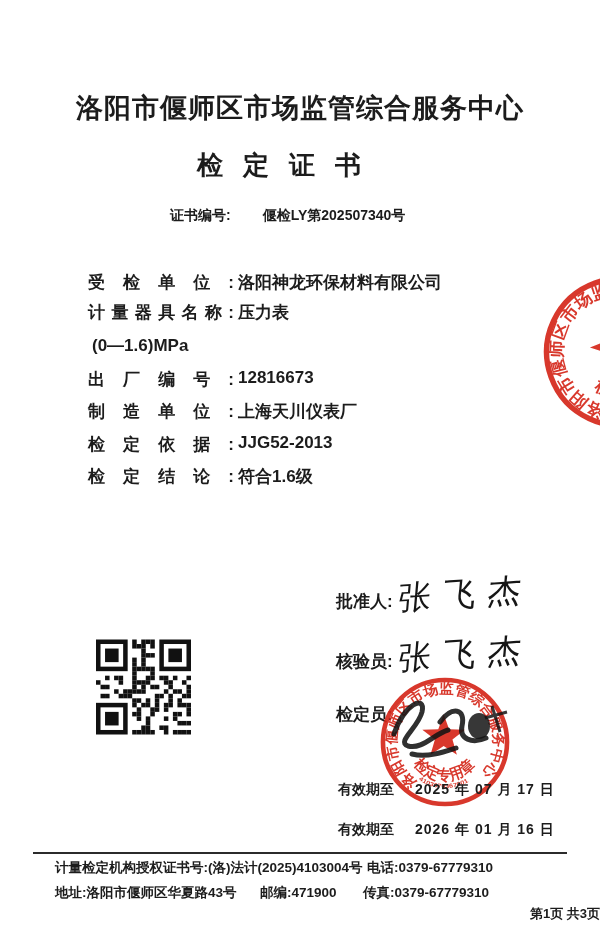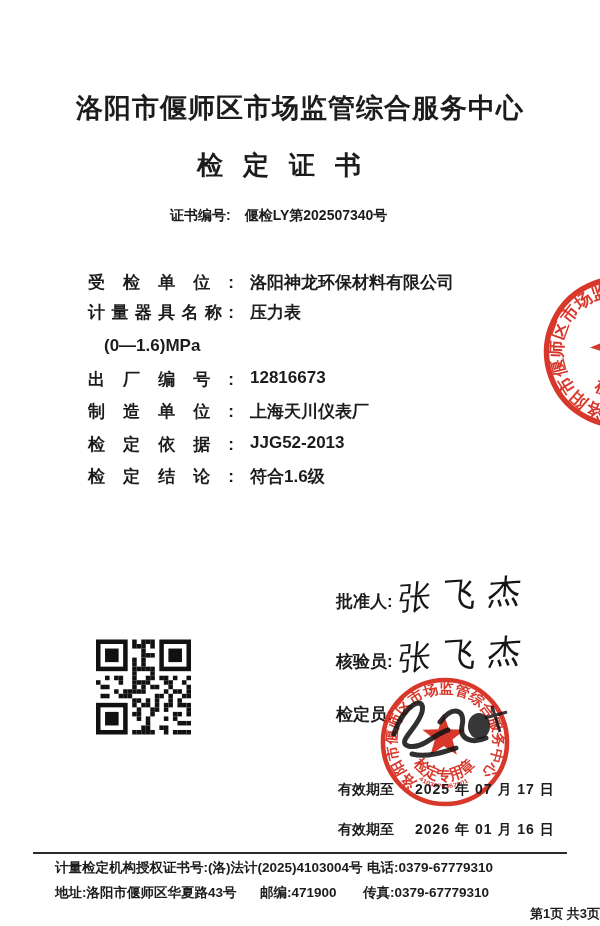--- a/index.html
+++ b/index.html
@@ -2,25 +2,25 @@
 <html><head>
 <meta charset="utf-8">
 <style>
   html,body{margin:0;padding:0;background:#fff;}
   body{width:600px;height:926px;font-family:"Liberation Sans","DejaVu Sans",sans-serif;color:#1c1c1c;}
   .page{position:relative;width:600px;height:926px;background:#fff;overflow:hidden;font-weight:700;}
 
   .org-title{position:absolute;top:90px;left:0;width:600px;text-align:center;font-size:27px;letter-spacing:1px;white-space:nowrap;}
   .doc-title{position:absolute;top:148px;left:197px;font-size:26px;letter-spacing:20px;white-space:nowrap;}
   .cert-no{position:absolute;top:207px;left:170px;font-size:14px;white-space:nowrap;}
-  .cert-no .val{margin-left:14px;}
+  .cert-no .val{margin-left:32px;}
 
   .frow{position:absolute;left:88px;display:flex;white-space:nowrap;}
   .flabel{display:inline-block;width:146px;font-size:17px;text-align:justify;text-align-last:justify;}
-  .fvalue{margin-left:16px;font-size:17px;}
+  .fvalue{margin-left:4px;font-size:17px;}
   .f0{top:271px}.f1{top:301px}.f2{top:336px}.f3{top:368px}.f4{top:400px}.f5{top:433px}.f6{top:465px}
 
   .sigrow{position:absolute;left:336px;font-size:17px;white-space:nowrap;}
   .s0{top:590px}.s1{top:650px}.s2{top:703px}
   .signame{position:absolute;left:62px;top:-18px;font-size:33px;font-weight:400;letter-spacing:12px;
            transform:rotate(-4deg) skewX(-9deg);color:#161616;font-family:"Liberation Serif","DejaVu Serif",serif;}
 
   .daterow{position:absolute;left:338px;font-size:14px;display:flex;white-space:nowrap;}
   .d0{top:781px}.d1{top:821px}
   .dvalue{margin-left:21px;letter-spacing:1px;}

